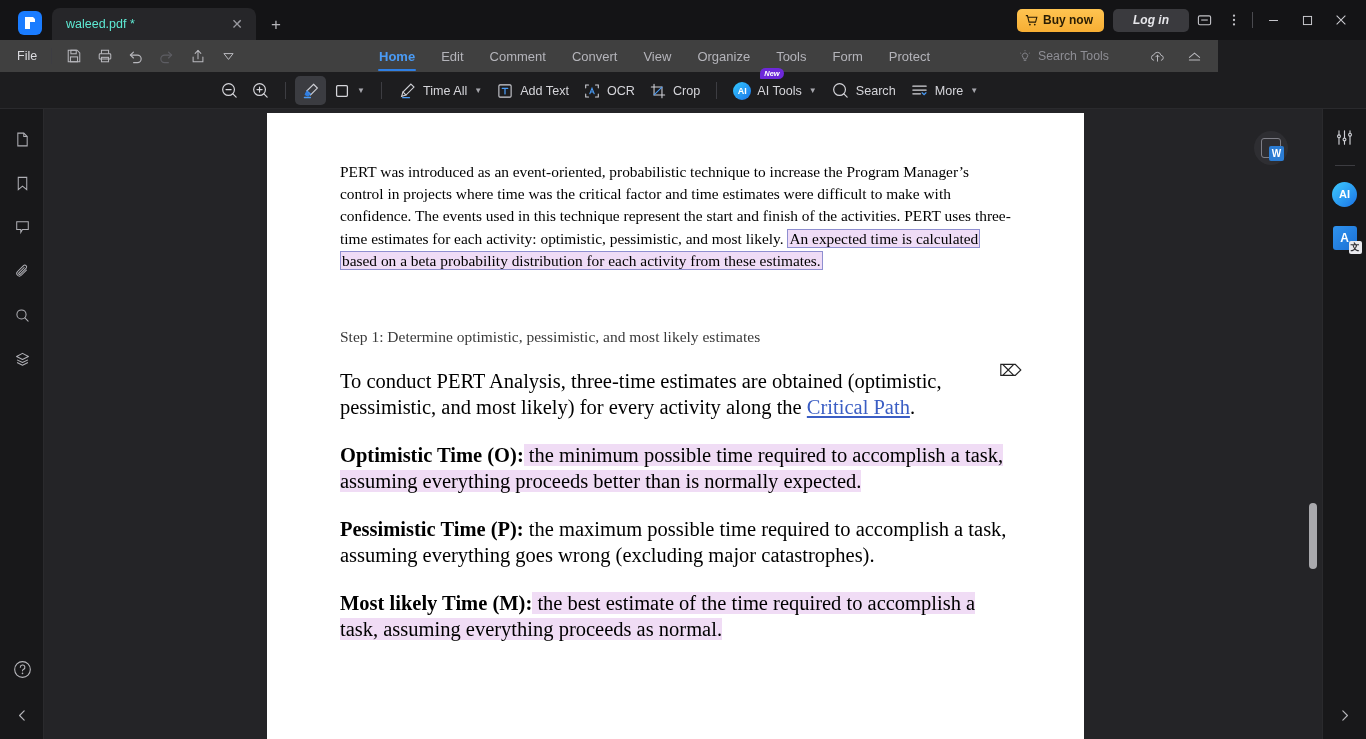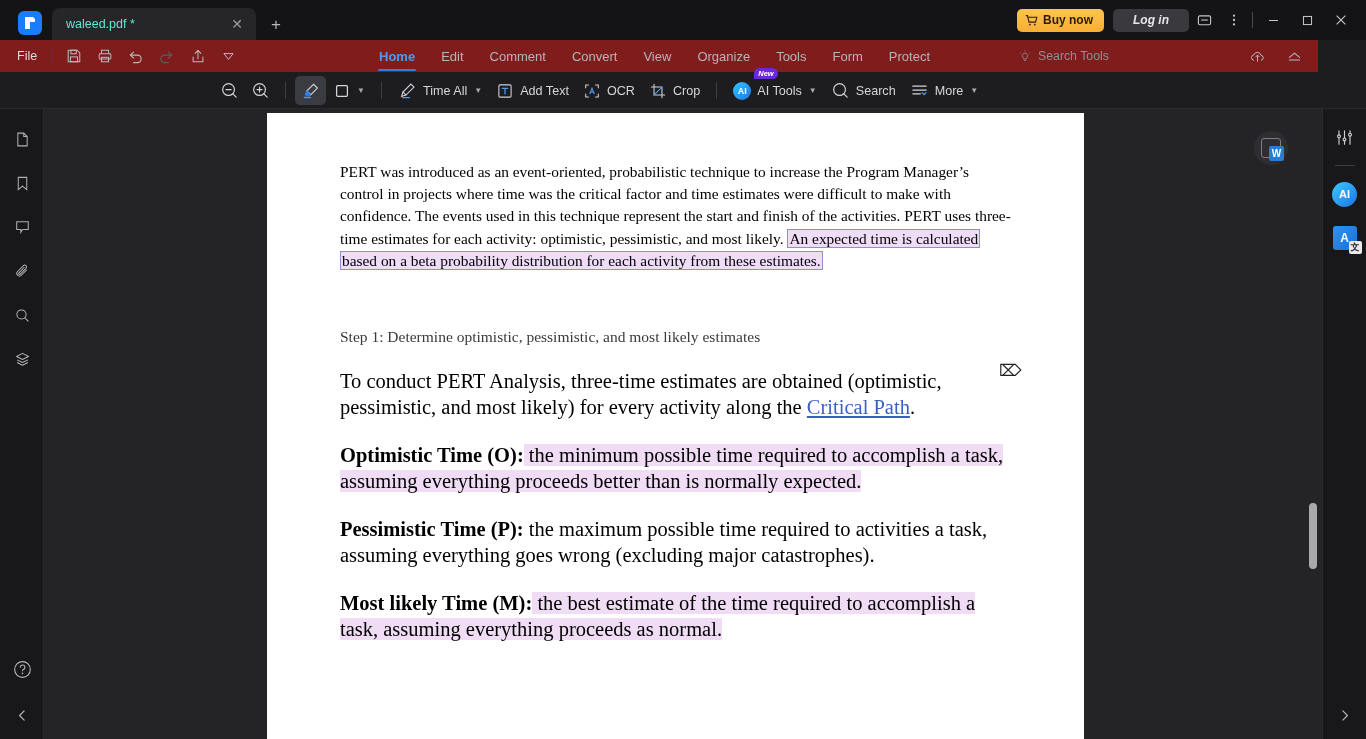--- a/index.html
+++ b/index.html
@@ -61,22 +61,22 @@
   }
   .tb-icon {
     width: 30px; height: 30px; display: flex; align-items: center; justify-content: center;
     color: #c3c3c8;
   }
   .tb-sep { width: 1px; height: 16px; background: #4a4a4f; margin: 0 3px; }
   .win-btn { width: 34px; height: 30px; display: flex; align-items: center; justify-content: center; color: #ccccd1; }
 
   
   .menubar {
-    position: absolute; top: 40px; left: 0; width: 1318px; height: 32px;
-    background: #7f1d1d; display: flex; align-items: center;
+    position: absolute; top: 40px; left: 0; width: 1218px; height: 32px;
+    background: #404040; display: flex; align-items: center;
   }
   .menu-file { margin-left: 17px; font-size: 12.5px; color: #dcdce0; }
   .mb-sep { width: 1px; height: 16px; background: #3d3d42; margin-left: 14px; margin-right: 6px; }
   .qa-icon { width: 31px; height: 28px; display: flex; align-items: center; justify-content: center; color: #b9b9be; }
   .qa-icon.dim { color: #5d5d63; }
   .ribbon-tabs { position: absolute; left: 366px; top: 0; height: 32px; display: flex; align-items: center; }
   .rtab {
     font-size: 13px; color: #b4b4ba; padding: 0 13px; height: 32px;
     display: flex; align-items: center; position: relative;
   }
@@ -100,21 +100,21 @@
   .tool {
     height: 29px; display: flex; align-items: center; gap: 6px;
     padding: 0 7px; border-radius: 5px; color: #d5d5da; font-size: 12.6px;
     white-space: nowrap;
   }
   .tool.iconbtn { width: 31px; justify-content: center; padding: 0; }
   .tool.active { background: #3b3c41; }
   .tool-sep { width: 1px; height: 17px; background: #3d3d42; margin: 0 9px; }
   .chev { font-size: 8px; color: #a6a6ac; margin-left: 1px; }
   .ai-badge {
-    position: absolute; left: 28px; top: -8px;
+    position: absolute; left: 34px; top: -8px;
     background: #6d28d9; color: #fff; font-size: 7.5px; font-weight: bold;
     padding: 1px 4px; border-radius: 7px 7px 7px 1px; font-style: italic;
   }
   .ai-circle {
     width: 18px; height: 18px; border-radius: 50%;
     background: linear-gradient(135deg,#33c9ff,#1a74e8);
     color: #fff; font-size: 9px; font-weight: bold;
     display: flex; align-items: center; justify-content: center;
   }
 
@@ -593,21 +593,21 @@
 
         <div class="para-lg">
           <span>To conduct PERT Analysis, three-time estimates are obtained (optimistic, pessimistic, and most likely) for every activity along the </span><span class="link">Critical Path</span><span>.</span>
         </div>
 
         <div class="para-lg">
           <b>Optimistic Time (O):</b><span class="hl"> the minimum possible time required to accomplish a task, assuming everything proceeds better than is normally expected.</span>
         </div>
 
         <div class="para-lg">
-          <b>Pessimistic Time (P):</b><span> the maximum possible time required to activities a task, assuming everything goes wrong (excluding major catastrophes).</span>
+          <b>Pessimistic Time (P):</b><span> the maximum possible time required to accomplish a task, assuming everything goes wrong (excluding major catastrophes).</span>
         </div>
 
         <div class="para-lg">
           <b>Most likely Time (M):</b><span class="hl"> the best estimate of the time required to accomplish a task, assuming everything proceeds as normal.</span>
         </div>
 
       </div>
 
       <div class="next-head">Step 2: Calculate PERT Estimates</div>
     </div>

